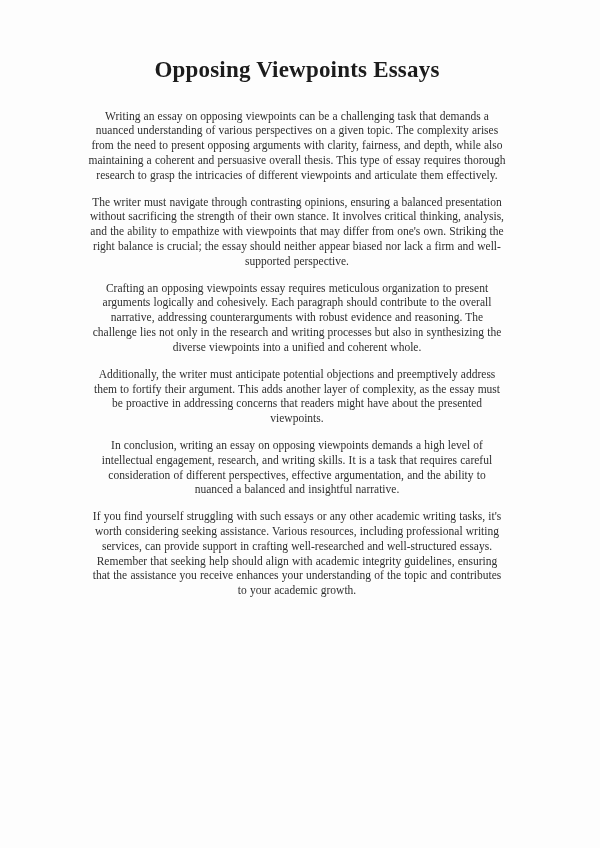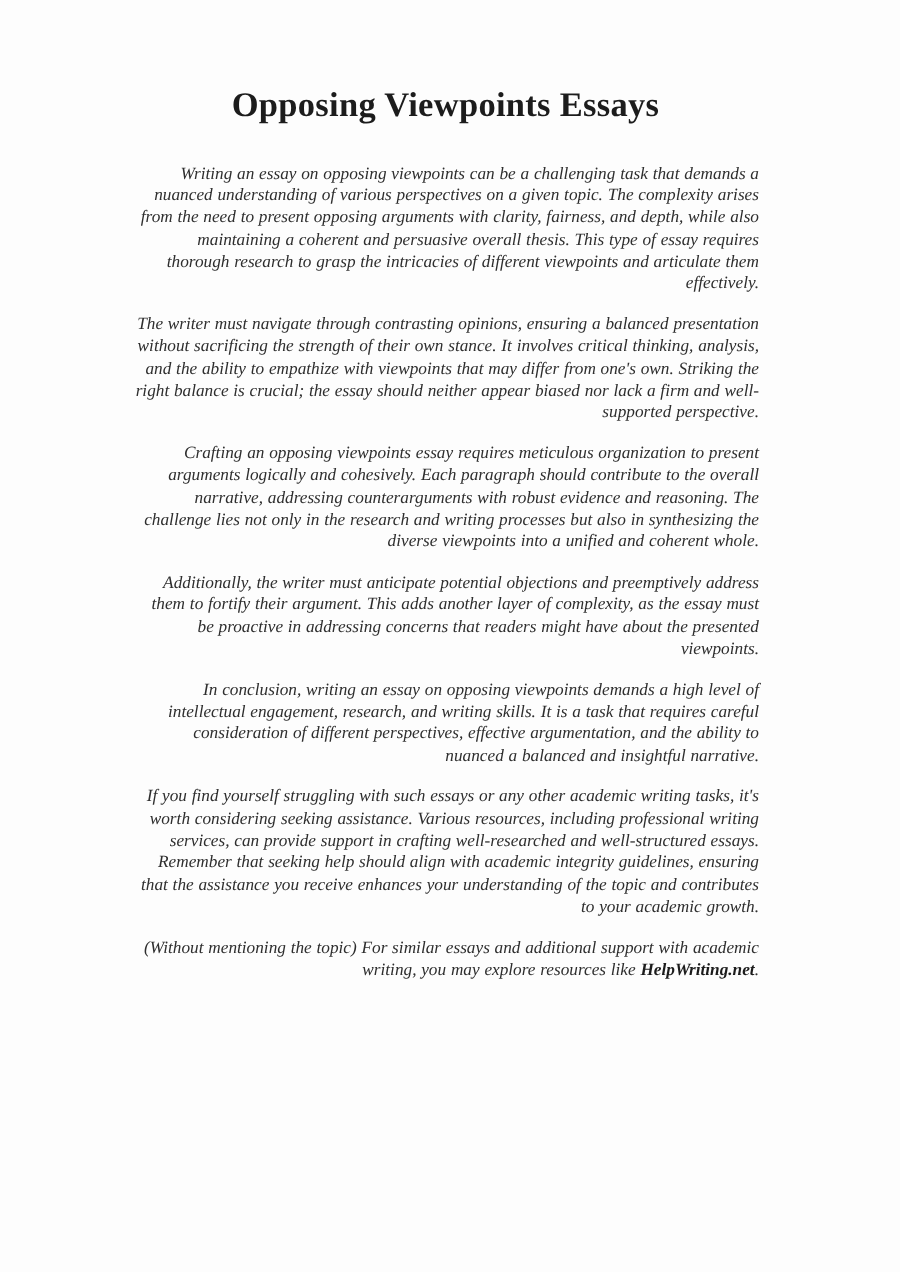--- a/index.html
+++ b/index.html
@@ -29,23 +29,22 @@
     color: var(--title-ink);
     text-align: center;
     letter-spacing: 0.2px;
     margin: 0 0 24px 0;
     line-height: 1.25;
   }
   .doc-paragraph {
     font-size: 11.5px;
     line-height: 14.7px;
     margin: 0 0 12.5px 0;
-    text-align: right;
+    text-align: center;
     word-spacing: 0.3px;
-    font-style: italic;
   }
   .doc-paragraph strong {
     font-weight: bold;
     color: #1c1c1c;
   }
 </style>
 </head>
 <body>
 
 <div class="page">
@@ -57,15 +56,14 @@
   <p class="doc-paragraph">The writer must navigate through contrasting opinions, ensuring a balanced presentation without sacrificing the strength of their own stance. It involves critical thinking, analysis, and the ability to empathize with viewpoints that may differ from one's own. Striking the right balance is crucial; the essay should neither appear biased nor lack a firm and well-supported perspective.</p>
 
   <p class="doc-paragraph">Crafting an opposing viewpoints essay requires meticulous organization to present arguments logically and cohesively. Each paragraph should contribute to the overall narrative, addressing counterarguments with robust evidence and reasoning. The challenge lies not only in the research and writing processes but also in synthesizing the diverse viewpoints into a unified and coherent whole.</p>
 
   <p class="doc-paragraph">Additionally, the writer must anticipate potential objections and preemptively address them to fortify their argument. This adds another layer of complexity, as the essay must be proactive in addressing concerns that readers might have about the presented viewpoints.</p>
 
   <p class="doc-paragraph">In conclusion, writing an essay on opposing viewpoints demands a high level of intellectual engagement, research, and writing skills. It is a task that requires careful consideration of different perspectives, effective argumentation, and the ability to nuanced a balanced and insightful narrative.</p>
 
   <p class="doc-paragraph">If you find yourself struggling with such essays or any other academic writing tasks, it's worth considering seeking assistance. Various resources, including professional writing services, can provide support in crafting well-researched and well-structured essays. Remember that seeking help should align with academic integrity guidelines, ensuring that the assistance you receive enhances your understanding of the topic and contributes to your academic growth.</p>
 
-  <p class="doc-paragraph"><span>(Without mentioning the topic) For similar essays and additional support with academic writing, you may explore resources like </span><strong>HelpWriting.net</strong><span>.</span></p>
 
 </div>
 
 </body></html>

